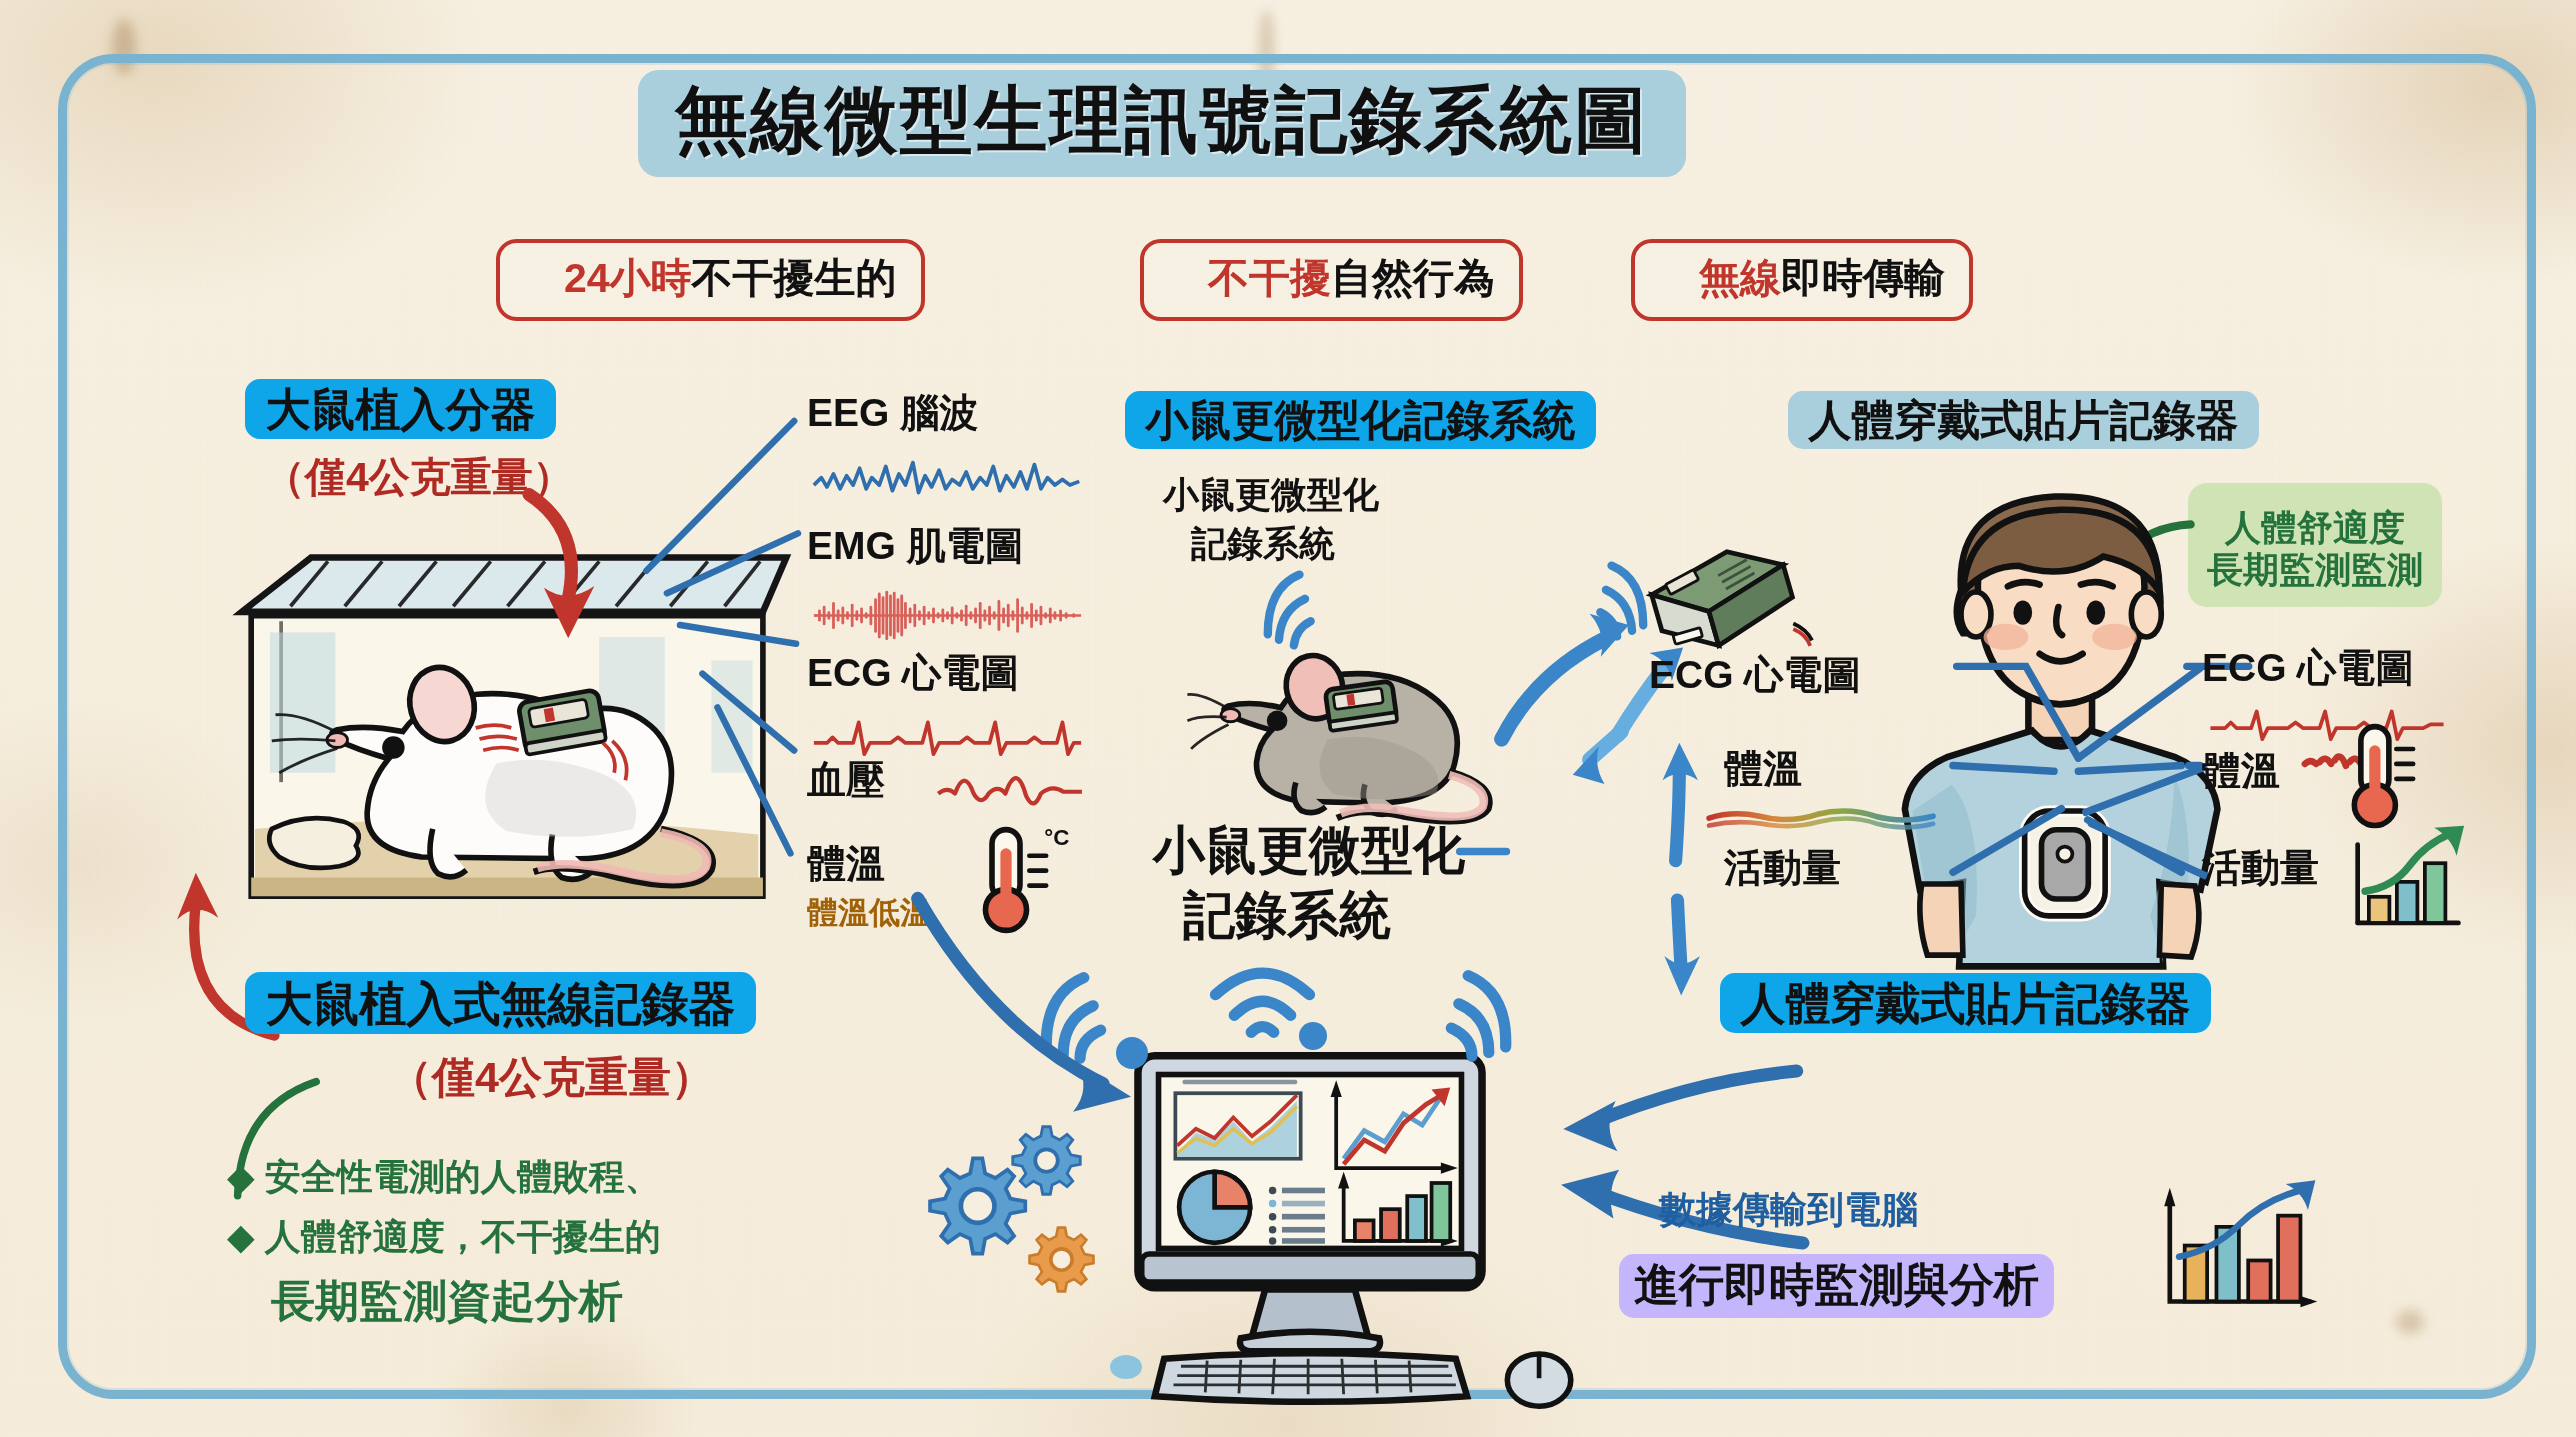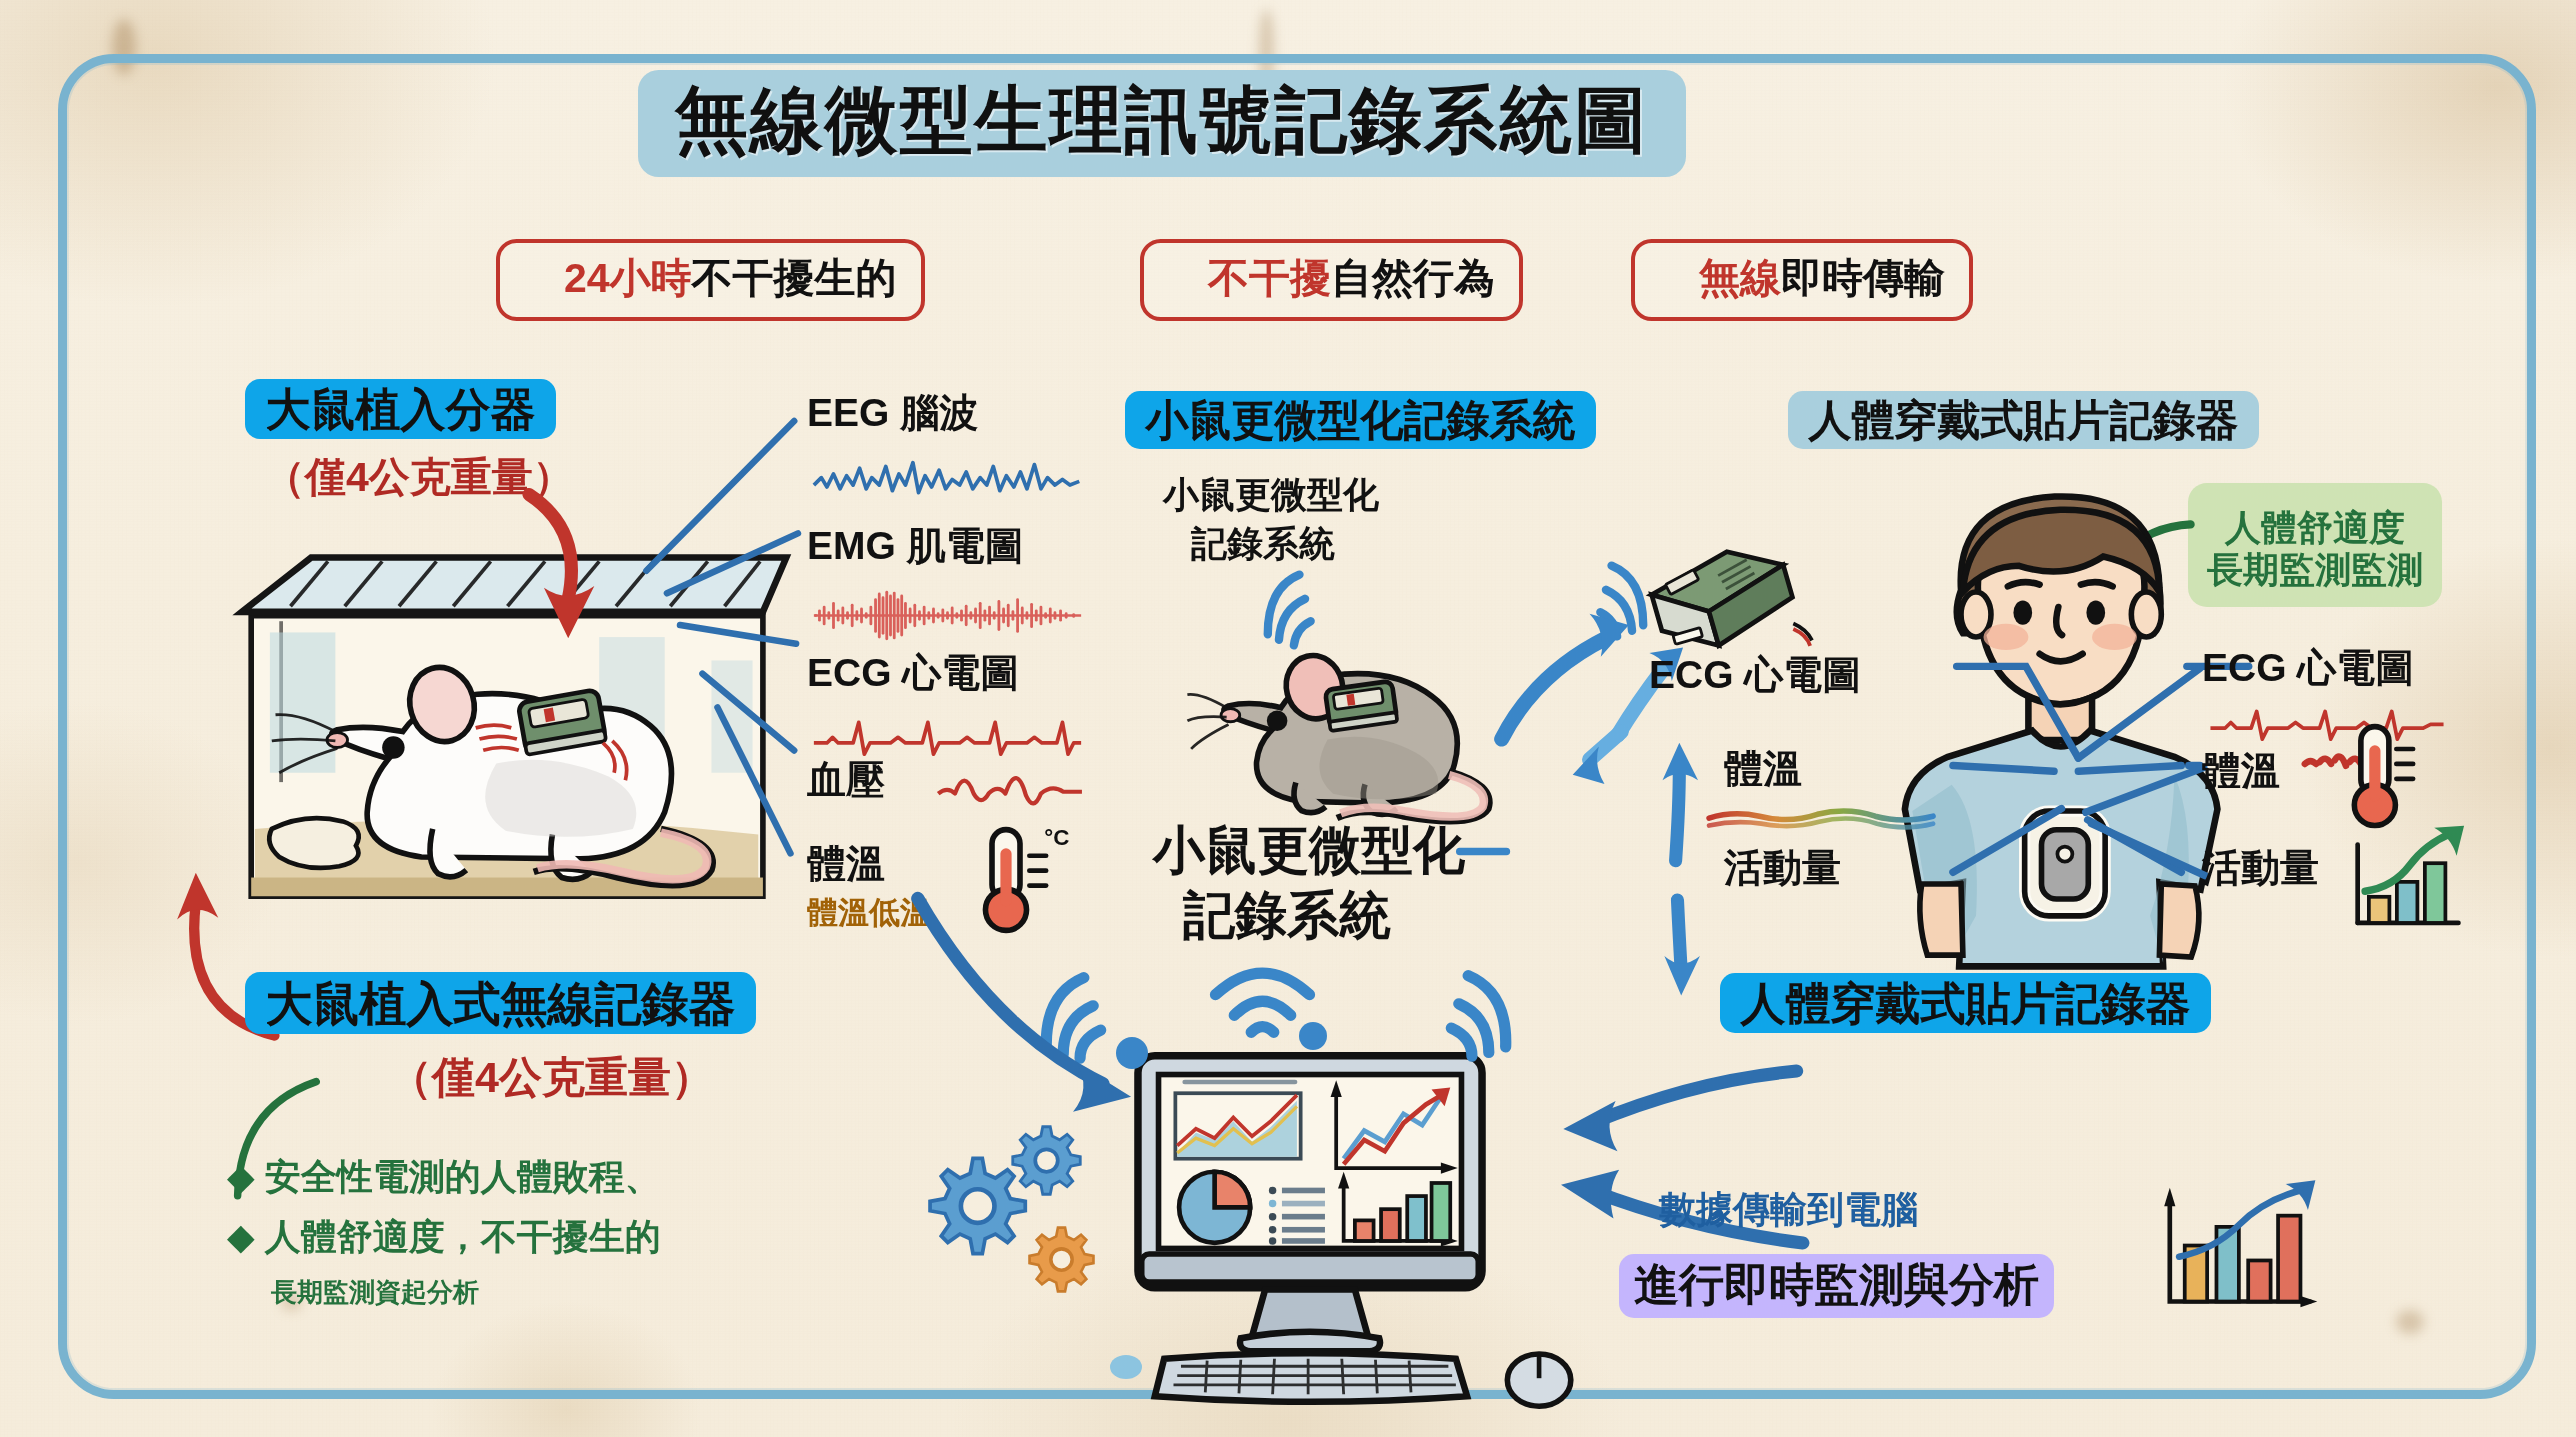--- a/index.html
+++ b/index.html
@@ -279,21 +279,21 @@
 <div class="chip lbl red" style="left:389px;top:1056px;font-size:43px;">（僅4公克重量）</div>
 
 <div class="chip lbl" style="left:227px;top:1159px;font-size:36px;">
   <span class="green-t">◆</span>
   <span class="green-t">安全性電測的人體敗程、</span>
 </div>
 <div class="chip lbl" style="left:227px;top:1219px;font-size:36px;">
   <span class="green-t">◆</span>
   <span class="green-t">人體舒適度，不干擾生的</span>
 </div>
-<div class="chip lbl green-t" style="left:271px;top:1279px;font-size:26px;text-align:center;">長期監測資起分析</div>
+<div class="chip lbl green-t" style="left:271px;top:1279px;font-size:44px;text-align:center;">長期監測資起分析</div>
 
 <div class="chip hl hl-pink h2" style="left:1125px;top:391px;font-size:43px;">小鼠更微型化記錄系統</div>
 <div class="chip lbl" style="left:1163px;top:477px;font-size:36px;">小鼠更微型化</div>
 <div class="chip lbl" style="left:1191px;top:526px;font-size:36px;">記錄系統</div>
 
 <svg style="left:1187px;top:618px;" width="356" height="215" viewBox="0 0 380 230">
   <path d="M90 120 Q62 112 44 104 Q34 98 44 94 Q68 88 100 96
            Q120 64 168 60 Q226 56 262 84 Q300 112 284 162
            Q268 198 200 198 L120 196 Q72 188 74 154 Q76 134 90 120 Z" fill="#b8b1a6" stroke="#111" stroke-width="6"></path>
   <ellipse cx="136" cy="74" rx="30" ry="34" transform="rotate(-14 136 74)" fill="#f0bfb8" stroke="#111" stroke-width="6"></ellipse>

